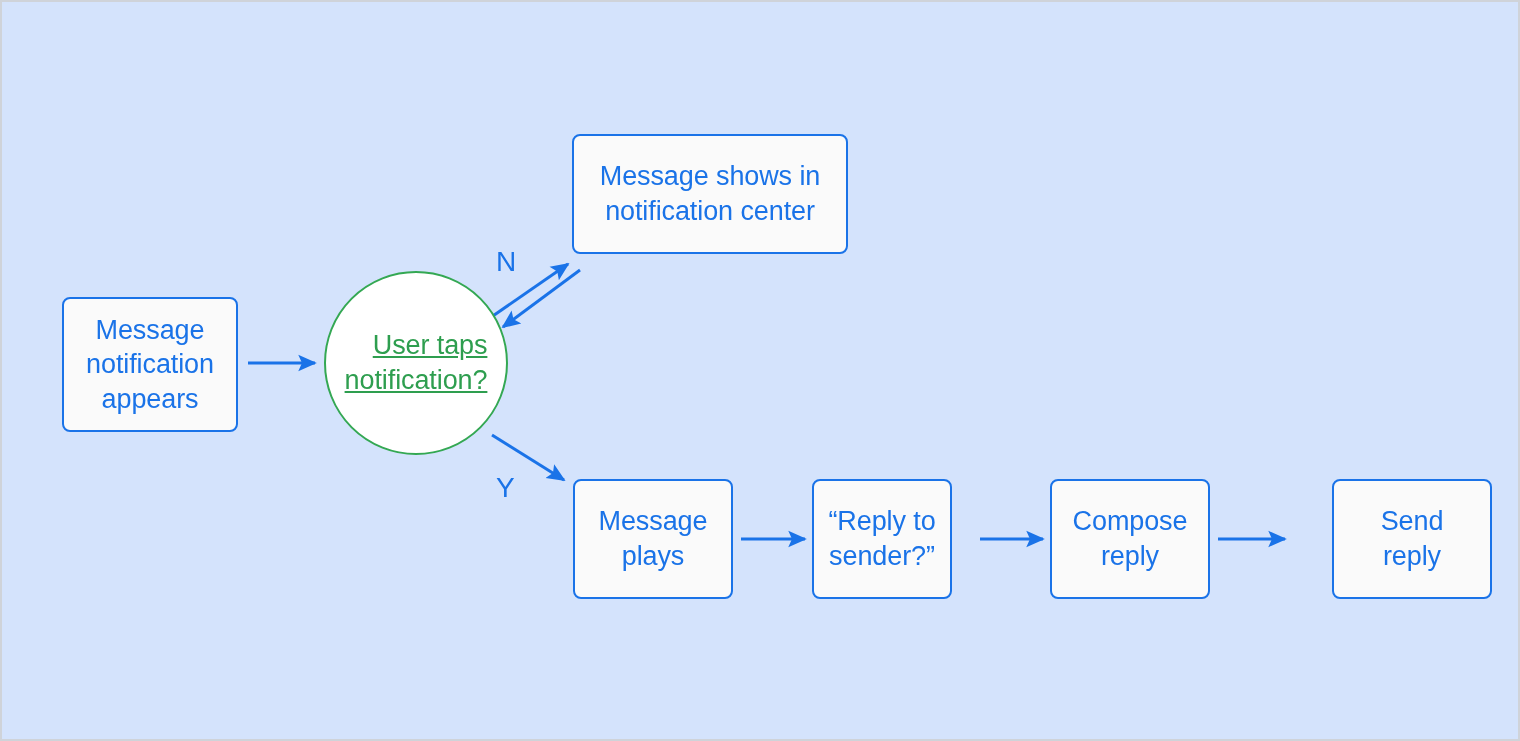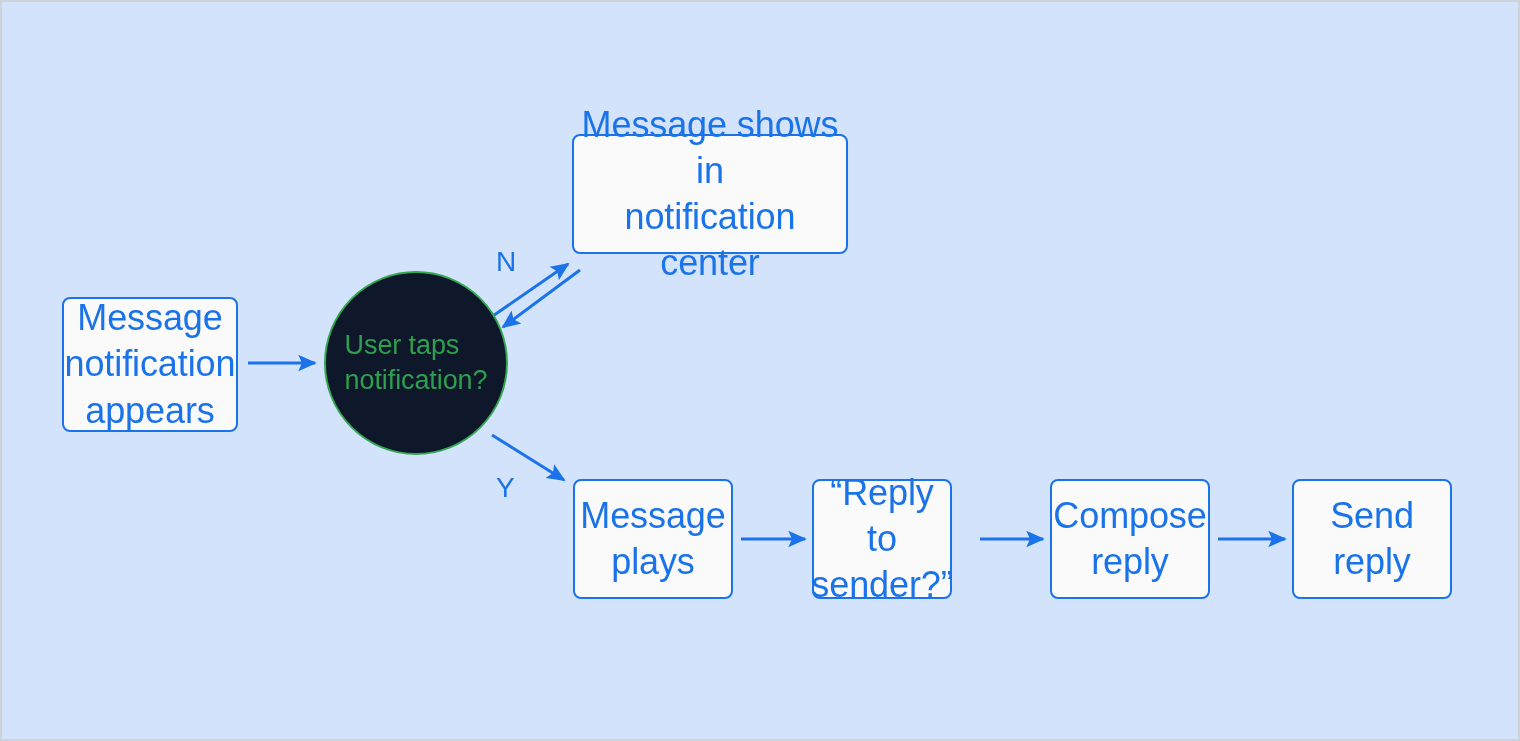--- a/index.html
+++ b/index.html
@@ -28,42 +28,43 @@
     position: absolute;
     box-sizing: border-box;
     display: flex;
     align-items: center;
     justify-content: center;
     text-align: center;
     background: #fafafa;
     border: 2px solid #1a73e8;
     border-radius: 8px;
     color: #1a73e8;
-    font-size: 36px;
+    font-size: 27px;
     line-height: 1.28;
     font-family: "Liberation Sans", sans-serif;
     white-space: pre-line;
     letter-spacing: -0.1px;
   }
   .decision {
     position: absolute;
     box-sizing: border-box;
     display: flex;
     align-items: center;
     justify-content: center;
-    text-align: left;
-    background: #0f172a;
+    text-align: right;
+    background: #ffffff;
     border: 2px solid #34a853;
     border-radius: 50%;
     color: #2e9e4f;
     font-size: 27px;
     line-height: 1.28;
     font-family: "Liberation Sans", sans-serif;
     white-space: pre-line;
     letter-spacing: -0.1px;
+    text-decoration: underline;
   }
   .edge-label {
     position: absolute;
     color: #1a73e8;
     font-size: 28px;
     font-family: "Liberation Sans", sans-serif;
     line-height: 1;
     user-select: none;
   }
 </style>
@@ -118,21 +119,21 @@
   <div class="node" style="left:810px; top:477px; width:140px; height:120px;">
     <span>“Reply to
 sender?”</span>
   </div>
 
   <div class="node" style="left:1048px; top:477px; width:160px; height:120px;">
     <span>Compose
 reply</span>
   </div>
 
-  <div class="node" style="left:1290px; top:477px; width:160px; height:120px;">
+  <div class="node" style="left:1330px; top:477px; width:160px; height:120px;">
     <span>Send
 reply</span>
   </div>
 
   <div class="edge-label" style="left:494px; top:246px;">N</div>
 
   <div class="edge-label" style="left:494px; top:472px;">Y</div>
 
 </div>
 

